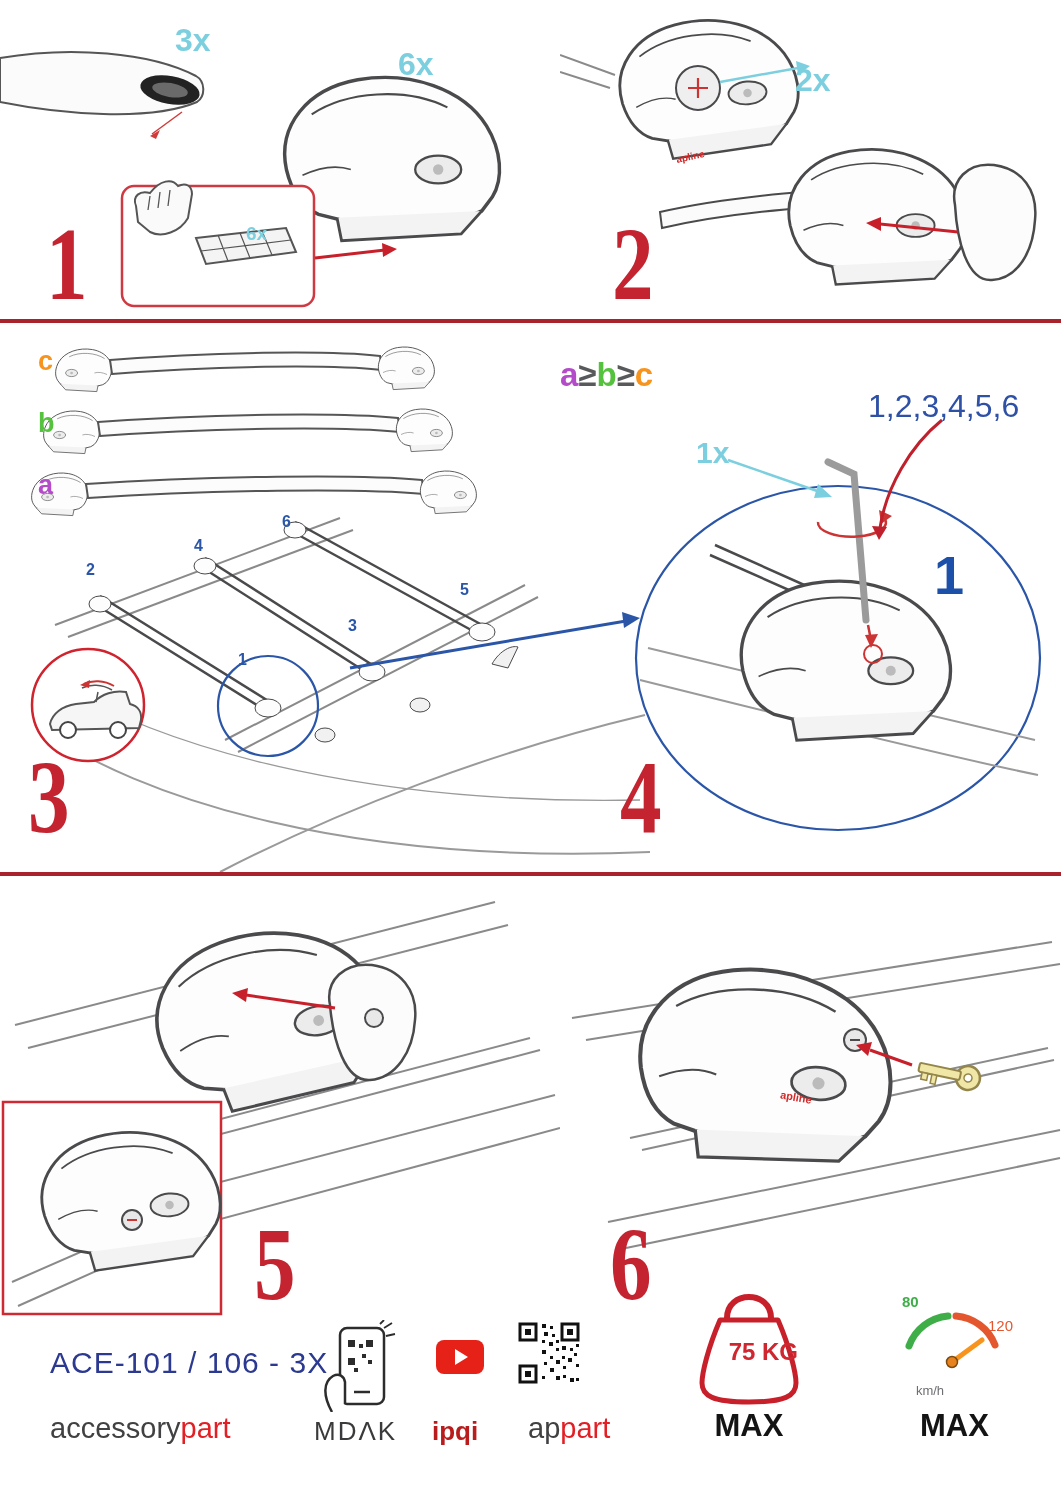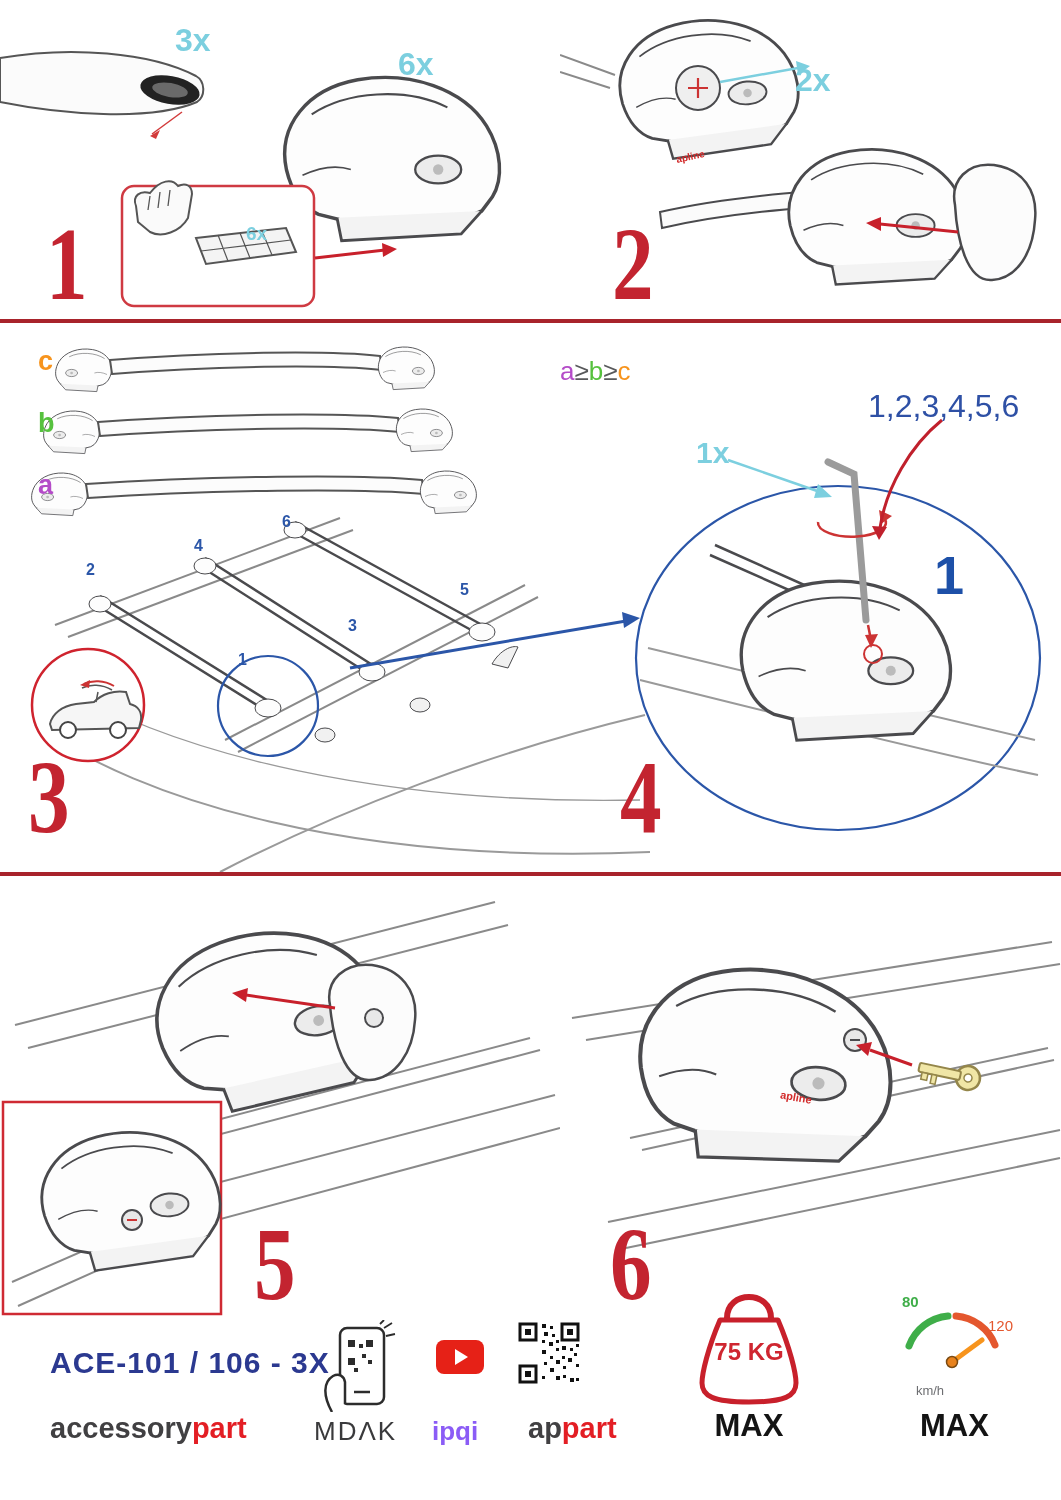--- a/index.html
+++ b/index.html
@@ -10,28 +10,28 @@
   svg.scene{position:absolute}
   .divider{position:absolute;left:0;width:1061px;height:4px;background:#a8232b}
   .cyan{color:#7ccfdf;font-weight:700;font-size:32px}
   .cyan.small{font-size:19px}
   .stepnum{font-family:"Liberation Serif",serif;font-weight:700;color:#c32430;
            font-size:104px;transform:scaleX(.8);transform-origin:left top}
   .bluenum{color:#2b56a8;font-weight:700;font-size:16px}
   .seq{color:#2e50a5;font-weight:400;font-size:32px}
   .bigblue{color:#1d50a8;font-weight:700;font-size:54px}
   .barlabel{font-weight:700;font-size:27px}
-  .formula{font-weight:400;font-size:26px}
+  .formula{font-weight:700;font-size:33px}
   .tinybrand{font-weight:700;font-size:10px;color:#d22a2a}
-  .model{color:#2b3990;font-weight:700;font-size:30px;letter-spacing:1px}
-  .brandbig{font-weight:700;font-size:29px;color:#414042}
+  .model{color:#2b3990;font-weight:400;font-size:30px;letter-spacing:1px}
+  .brandbig{font-weight:400;font-size:29px;color:#414042}
   .brandred{color:#e31e24}
   .mdak{font-weight:400;font-size:26px;color:#3a3a3c;letter-spacing:2px}
-  .ipqi{font-weight:700;font-size:26px;color:#8b5cf6}
-  .kg{color:#cf2630;font-weight:700;font-size:24px;text-align:center}
+  .ipqi{font-weight:700;font-size:26px;color:#b91c1c}
+  .kg{color:#cf2630;font-weight:700;font-size:24px;text-align:right}
   .max{color:#141414;font-weight:700;font-size:31px;text-align:center}
   .sp60{color:#3fae49;font-weight:700;font-size:15px}
   .sp120{color:#e4572e;font-weight:400;font-size:15px}
   .kmh{color:#6d6e71;font-size:13px;text-align:center}
 </style>
 </head>
 <body>
 
 <div id="page">
 

